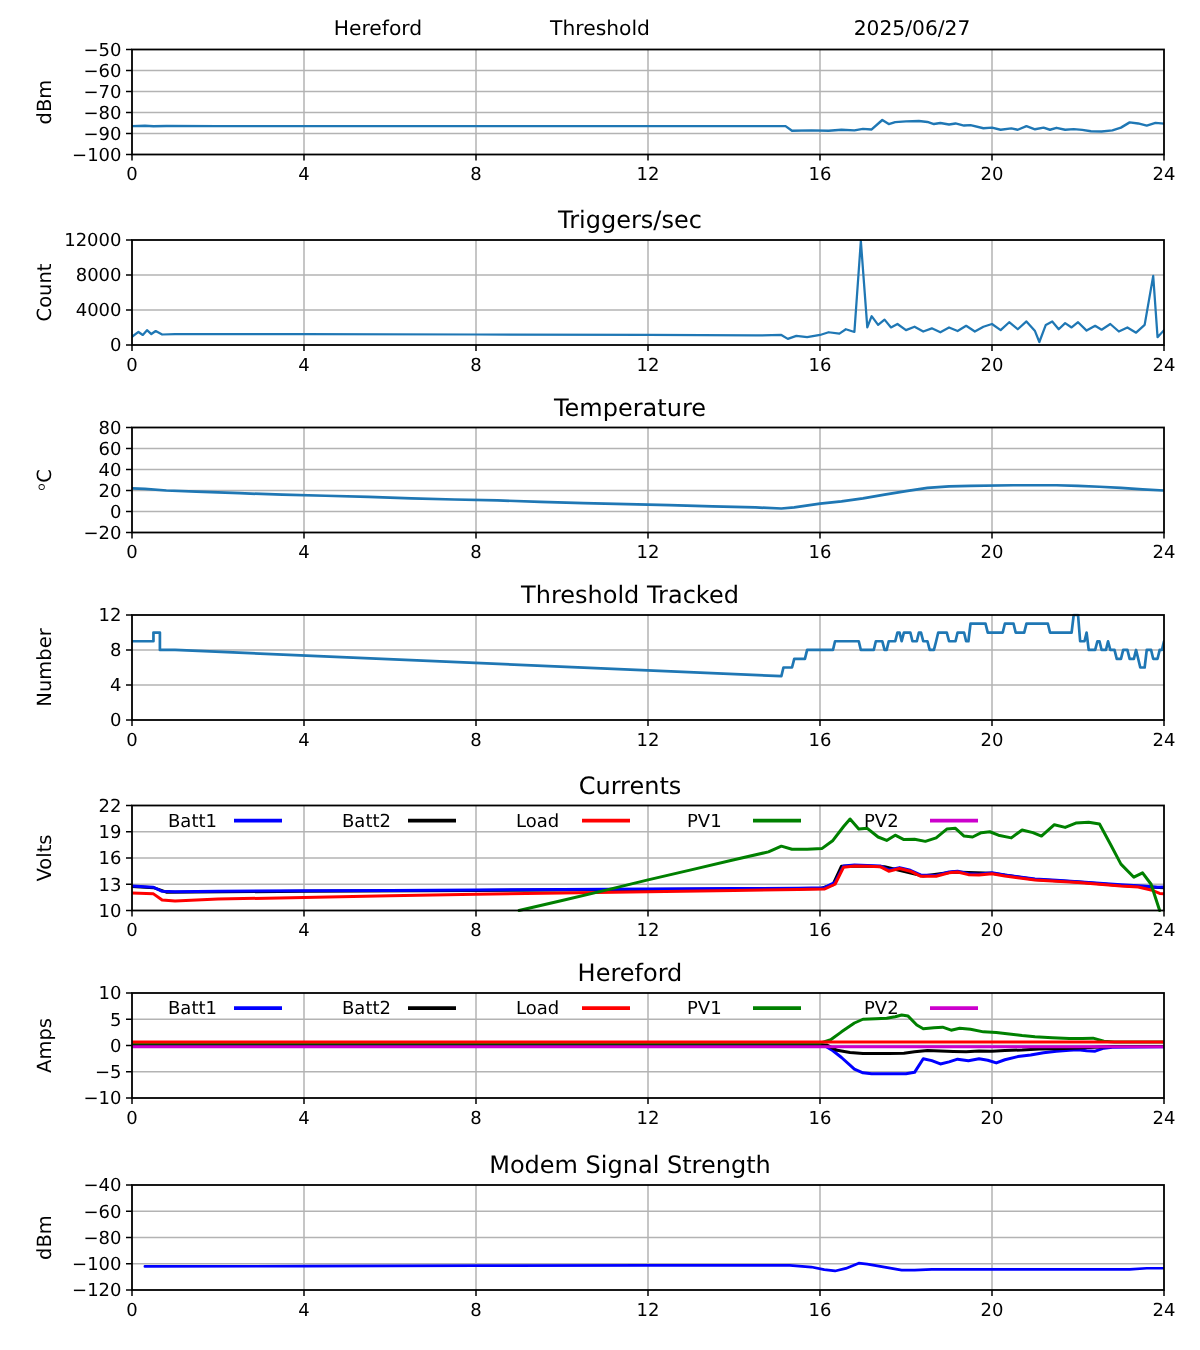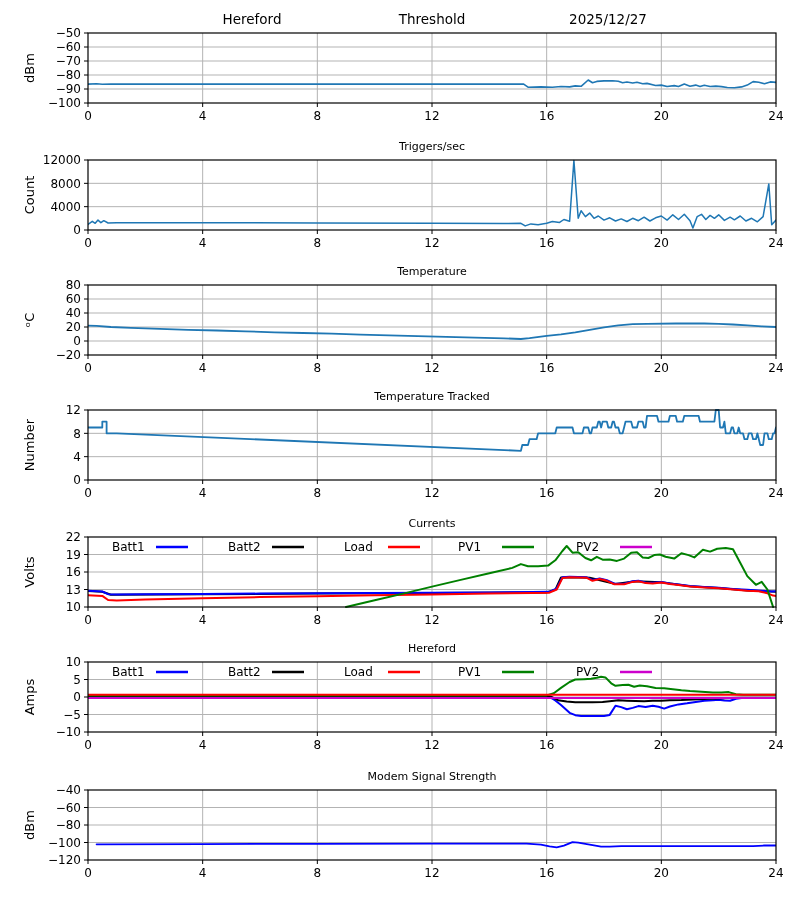--- a/index.html
+++ b/index.html
@@ -1,33 +1,33 @@
 <!DOCTYPE html>
 <html><head>
 <meta charset="utf-8">
 <style>
   html,body{margin:0;padding:0;background:#ffffff;}
   .fig{position:relative;width:800px;height:900px;background:#ffffff;
        font-family:"DejaVu Sans",sans-serif;color:#000;overflow:hidden;}
   .hdr-item{position:absolute;top:11px;transform:translateX(-50%);
        font-size:13.5px;white-space:nowrap;}
   .panel{position:absolute;left:0;width:800px;}
-  .ptitle{position:absolute;left:88px;width:688px;height:26px;line-height:26px;
-       text-align:center;font-size:11px;white-space:nowrap;}
+  .ptitle{position:absolute;left:76px;width:688px;height:26px;line-height:26px;
+       text-align:center;font-size:16px;white-space:nowrap;}
   .psvg{position:absolute;left:0;top:26px;overflow:visible;}
   svg text{font-family:"DejaVu Sans",sans-serif;fill:#000;}
 </style>
 </head>
 <body>
 
 <div class="fig">
   <div>
     <span class="hdr-item" style="left:252px">Hereford</span>
-    <span class="hdr-item" style="left:432px">Threshold</span>
-    <span class="hdr-item" style="left:608px">2025/12/27</span>
+    <span class="hdr-item" style="left:400px">Threshold</span>
+    <span class="hdr-item" style="left:608px">2025/06/27</span>
   </div>
 
   <div class="panel" style="top: 7px;">
     <div class="ptitle"></div>
     <svg class="psvg" width="800" height="94">
         <clipPath id="clip0">
           <rect x="88" y="-1" width="688" height="72"></rect>
         </clipPath>
         <line x1="84" y1="70" x2="88" y2="70" stroke="#000" stroke-width="1"></line>
         <text x="81" y="74.2" text-anchor="end" font-size="12px">−100</text>
@@ -155,21 +155,21 @@
         <line x1="776" y1="70" x2="776" y2="74" stroke="#000" stroke-width="1"></line>
         <text x="776" y="87" text-anchor="middle" font-size="12px">24</text>
         <g clip-path="url(#clip2)">
           <polyline points="88.0,40.6 96.6,40.9 110.9,42.0 131.0,42.8 159.7,43.8 188.3,44.8 217.0,45.5 245.7,46.3 274.3,47.3 303.0,48.0 331.7,48.6 360.3,49.6 389.0,50.4 417.7,51.1 446.3,51.8 475.0,52.6 503.7,53.3 520.9,54.0 529.5,53.2 546.7,50.8 561.0,49.3 575.3,47.3 589.7,44.8 604.0,42.4 618.3,40.3 632.7,39.2 647.0,38.9 675.7,38.5 704.3,38.5 718.7,38.9 733.0,39.5 747.3,40.3 761.7,41.3 776.0,42.0" fill="none" stroke="#1f77b4" stroke-width="1.8" stroke-linejoin="round" stroke-linecap="round"></polyline>
         </g>
         <rect x="88" y="0" width="688" height="70" fill="none" stroke="#000000" stroke-width="1.2"></rect>
         <text x="34" y="35" text-anchor="middle" font-size="13px" transform="rotate(-90 34 35)">ᵒC</text>
       </svg>
   </div>
   <div class="panel" style="top: 384px;">
-    <div class="ptitle">Temperature Tracked</div>
+    <div class="ptitle">Threshold Tracked</div>
     <svg class="psvg" width="800" height="94">
         <clipPath id="clip3">
           <rect x="88" y="-1" width="688" height="72"></rect>
         </clipPath>
         <line x1="84" y1="70" x2="88" y2="70" stroke="#000" stroke-width="1"></line>
         <text x="81" y="74.2" text-anchor="end" font-size="12px">0</text>
         <line x1="88" y1="46.666666666666664" x2="776" y2="46.666666666666664" stroke="#b3b3b3" stroke-width="1"></line>
         <line x1="84" y1="46.666666666666664" x2="88" y2="46.666666666666664" stroke="#000" stroke-width="1"></line>
         <text x="81" y="50.86666666666667" text-anchor="end" font-size="12px">4</text>
         <line x1="88" y1="23.333333333333332" x2="776" y2="23.333333333333332" stroke="#b3b3b3" stroke-width="1"></line>

